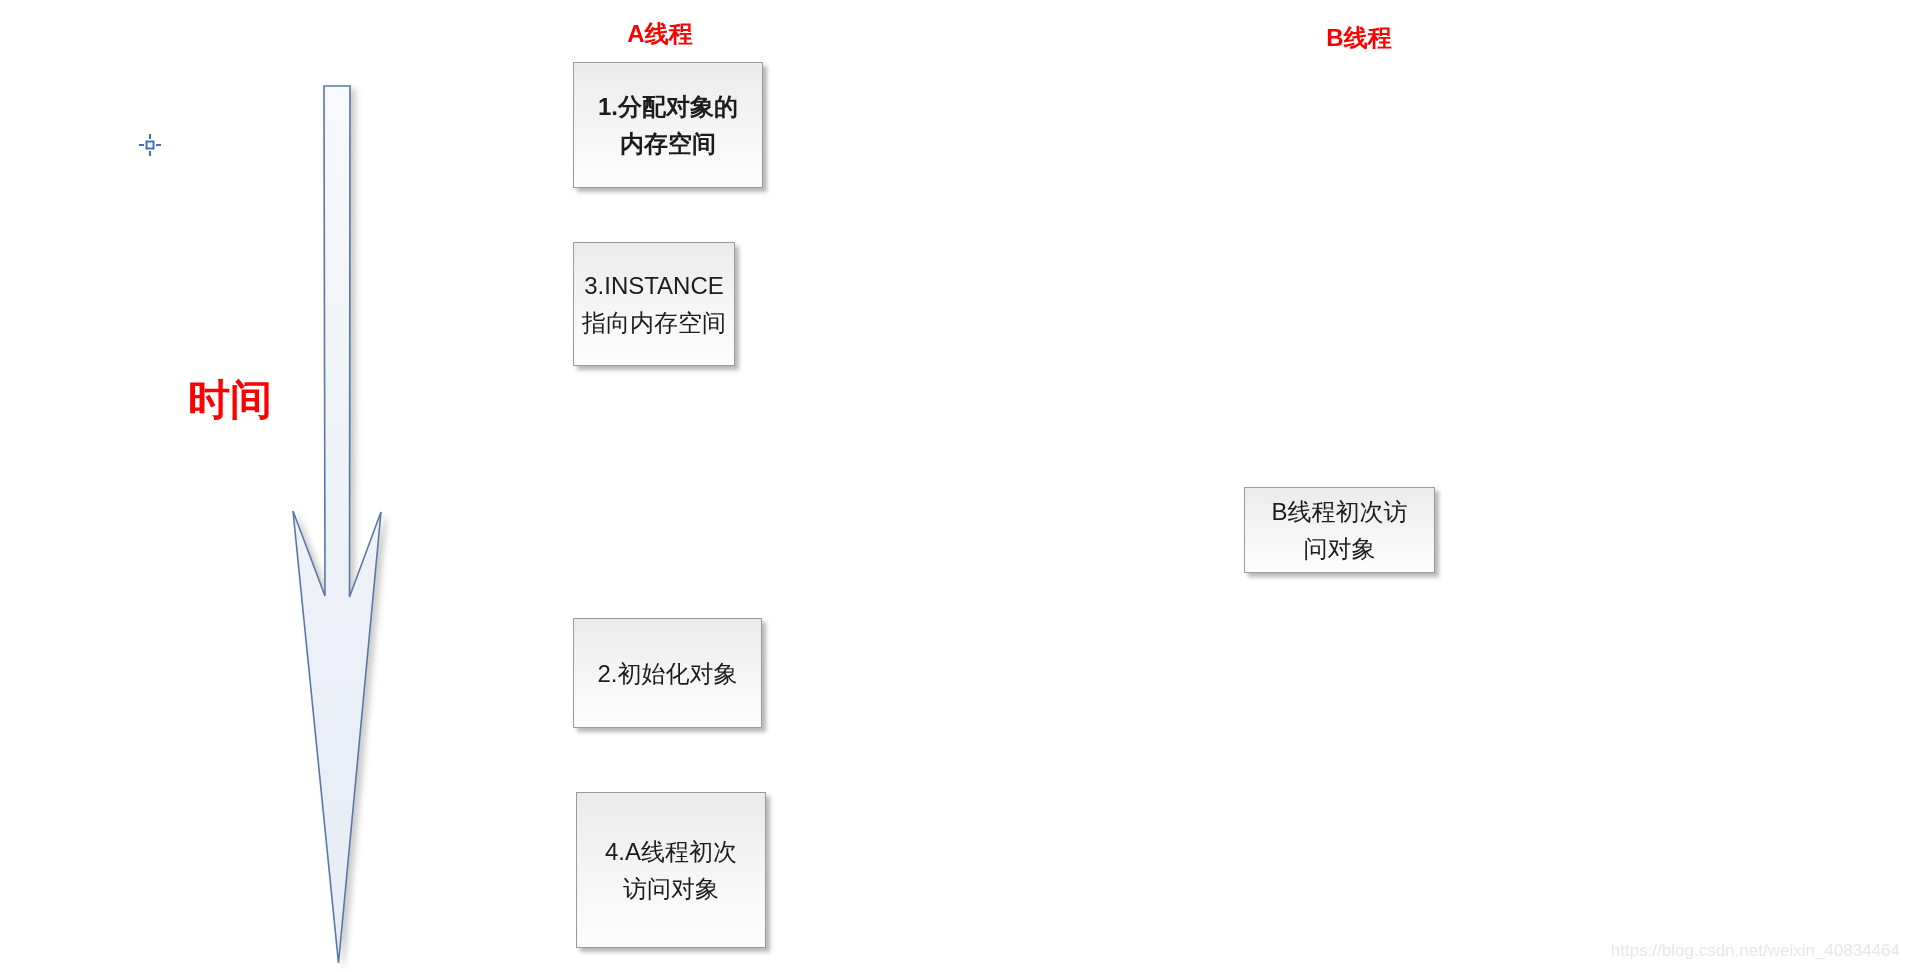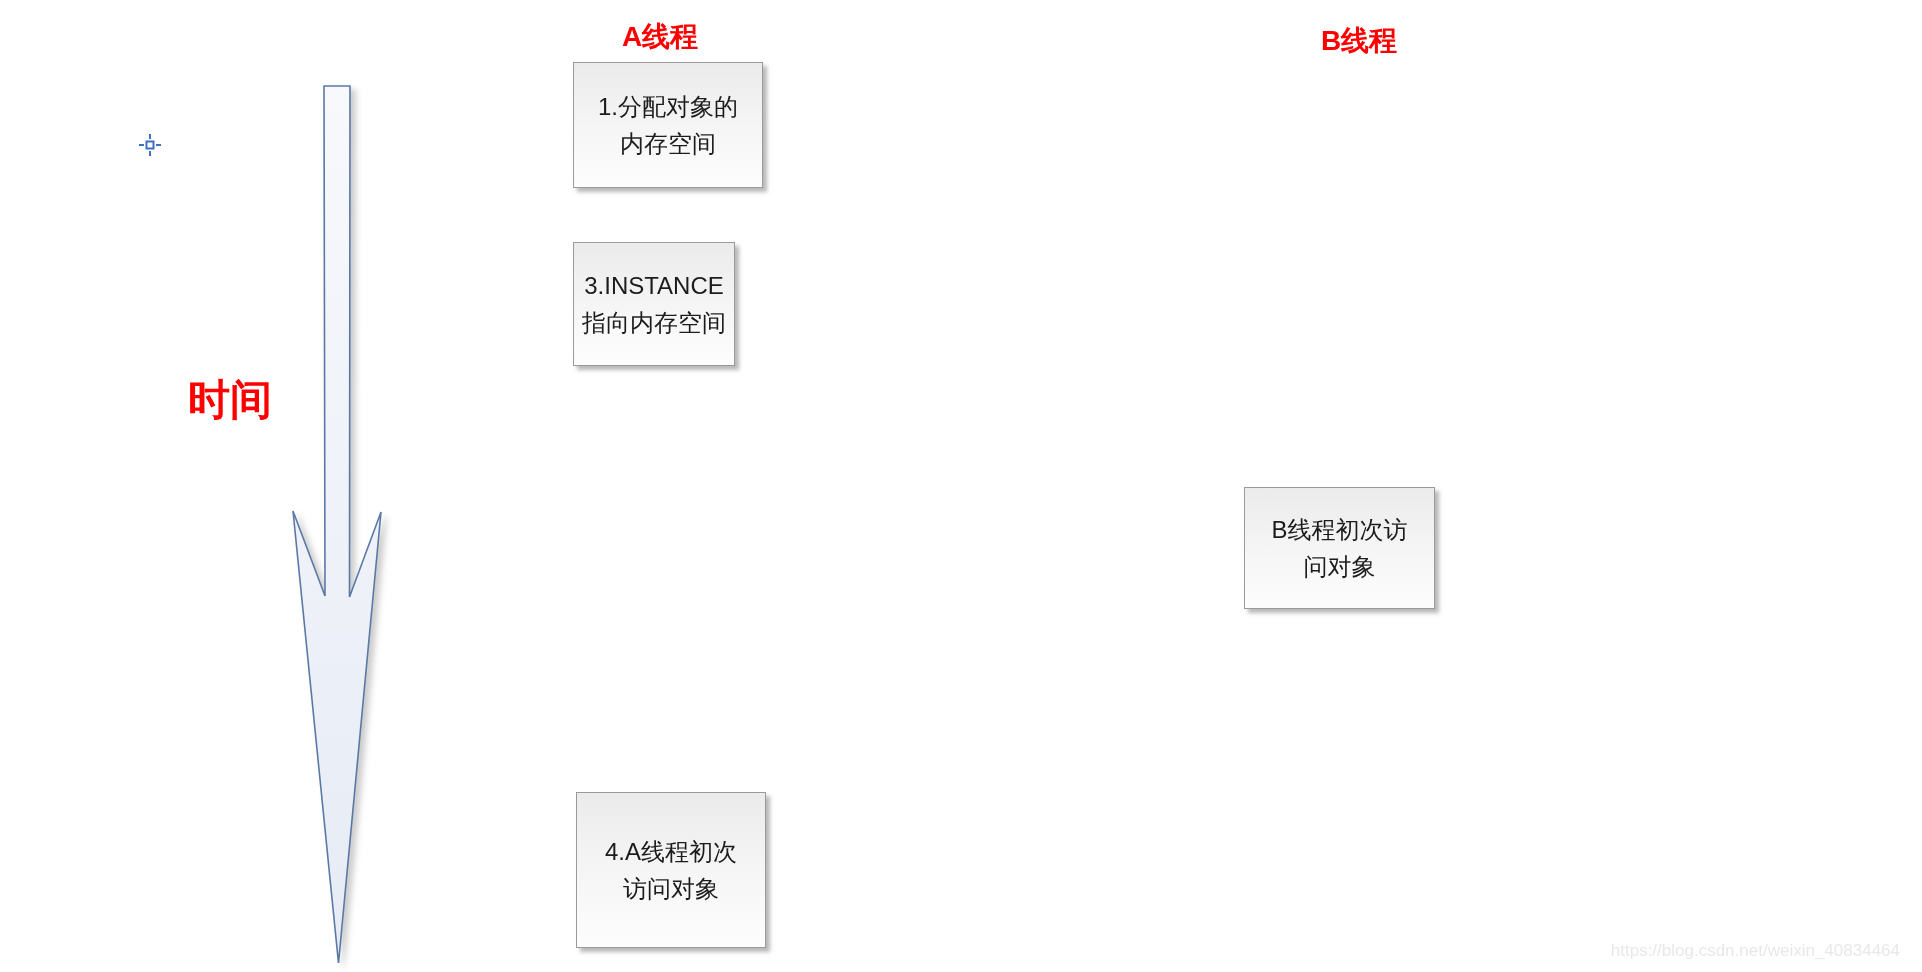--- a/index.html
+++ b/index.html
@@ -9,21 +9,21 @@
   .canvas { position: absolute; left: 0; top: 0; width: 1922px; height: 972px; background: #ffffff; }
 
   
   .red-label {
     position: absolute;
     color: var(--label-red, #fe0000);
     font-weight: bold;
     text-align: center;
     white-space: nowrap;
   }
-  .thread-title { font-size: 28px; width: 140px; }
+  .thread-title { font-size: 24px; width: 140px; }
   .time-label   { font-size: 42px; width: 140px; }
 
   
   .step-box {
     position: absolute;
     border: 1px solid var(--box-border, #9a9a9a);
     background: linear-gradient(180deg, #ebebeb 0%, #f6f6f6 55%, #fdfdfd 100%);
     box-shadow: 4px 4px 4px rgba(125,125,125,0.55);
     display: flex;
     align-items: center;
@@ -82,37 +82,40 @@
         <stop offset="0.55" stop-color="#eef1f8"></stop>
         <stop offset="1" stop-color="#e6ebf5"></stop>
       </linearGradient>
     </defs>
     <polygon points="44,6 70,6 69.5,517 101,432 58.5,883 13,431 45,516" fill="url(#arrowFill)" stroke="#5b79a6" stroke-width="1.6" stroke-linejoin="miter"></polygon>
   </svg>
 
   <div class="red-label thread-title" style="left:590px; top:18px;">A线程</div>
   <div class="red-label thread-title" style="left:1289px; top:22px;">B线程</div>
 
-  <div class="step-box" style="left:573px; top:62px; width:190px; height:126px;">
+  <div class="step-box" style="left:573px; top:62px; width:190px; height:126px;font-weight:bold;">
     <span class="step-text">1.分配对象的
 内存空间</span>
   </div>
 
   <div class="step-box" style="left:573px; top:242px; width:162px; height:124px;">
     <span class="step-text">3.INSTANCE
 指向内存空间</span>
   </div>
 
+  <div class="step-box" style="left:573px; top:618px; width:189px; height:110px;">
+    <span class="step-text">2.初始化对象</span>
+  </div>
 
   <div class="step-box" style="left:576px; top:792px; width:190px; height:156px;">
     <span class="step-text">4.A线程初次
 访问对象</span>
   </div>
 
 
-  <div class="step-box" style="left:1244px; top:487px; width:191px; height:122px;">
+  <div class="step-box" style="left:1244px; top:487px; width:191px; height:86px;">
     <span class="step-text">B线程初次访
 问对象</span>
   </div>
 
   <div class="watermark">https://blog.csdn.net/weixin_40834464</div>
 
 </div>
 
 </body></html>

